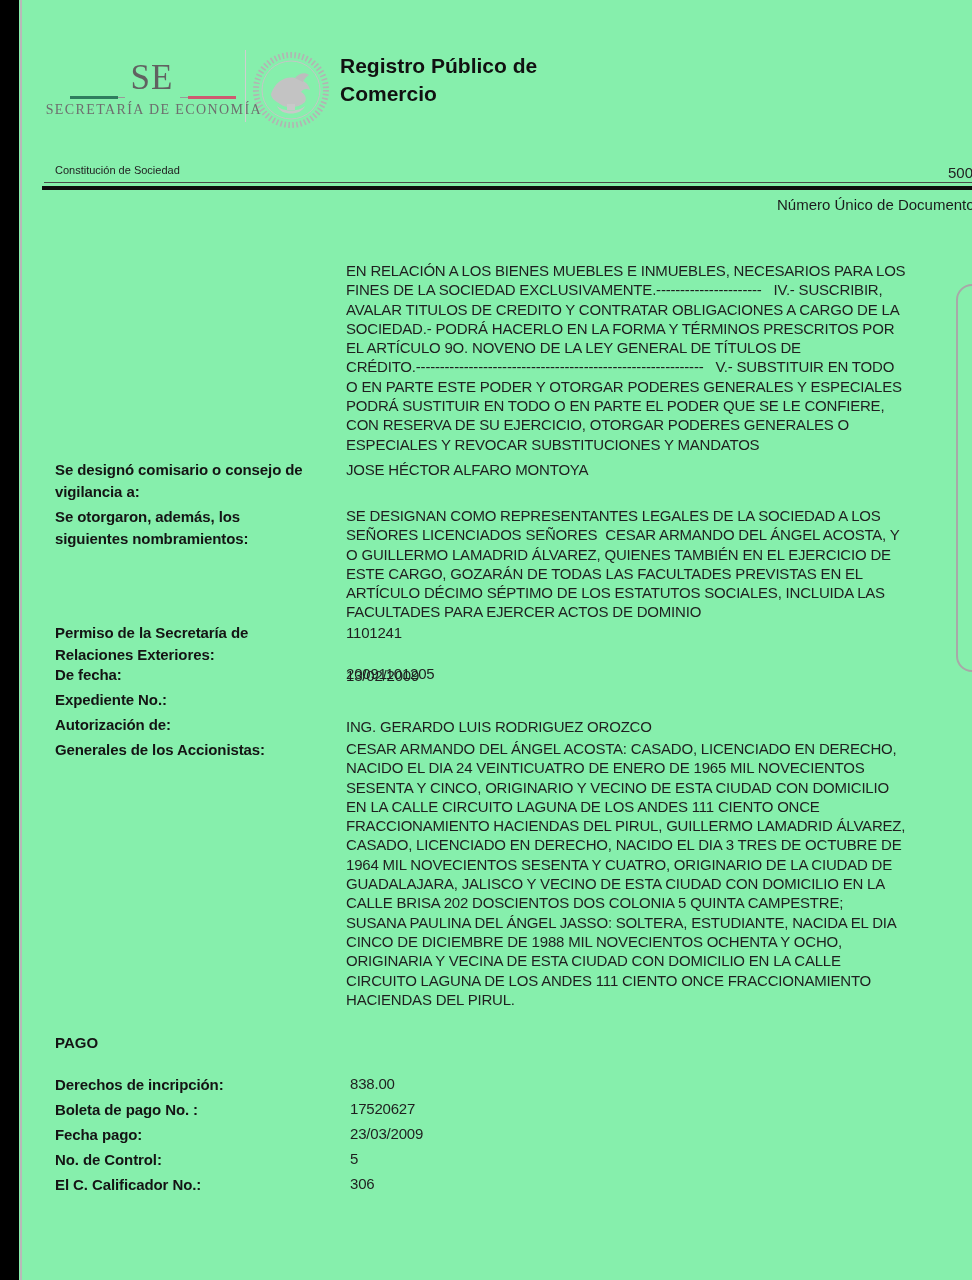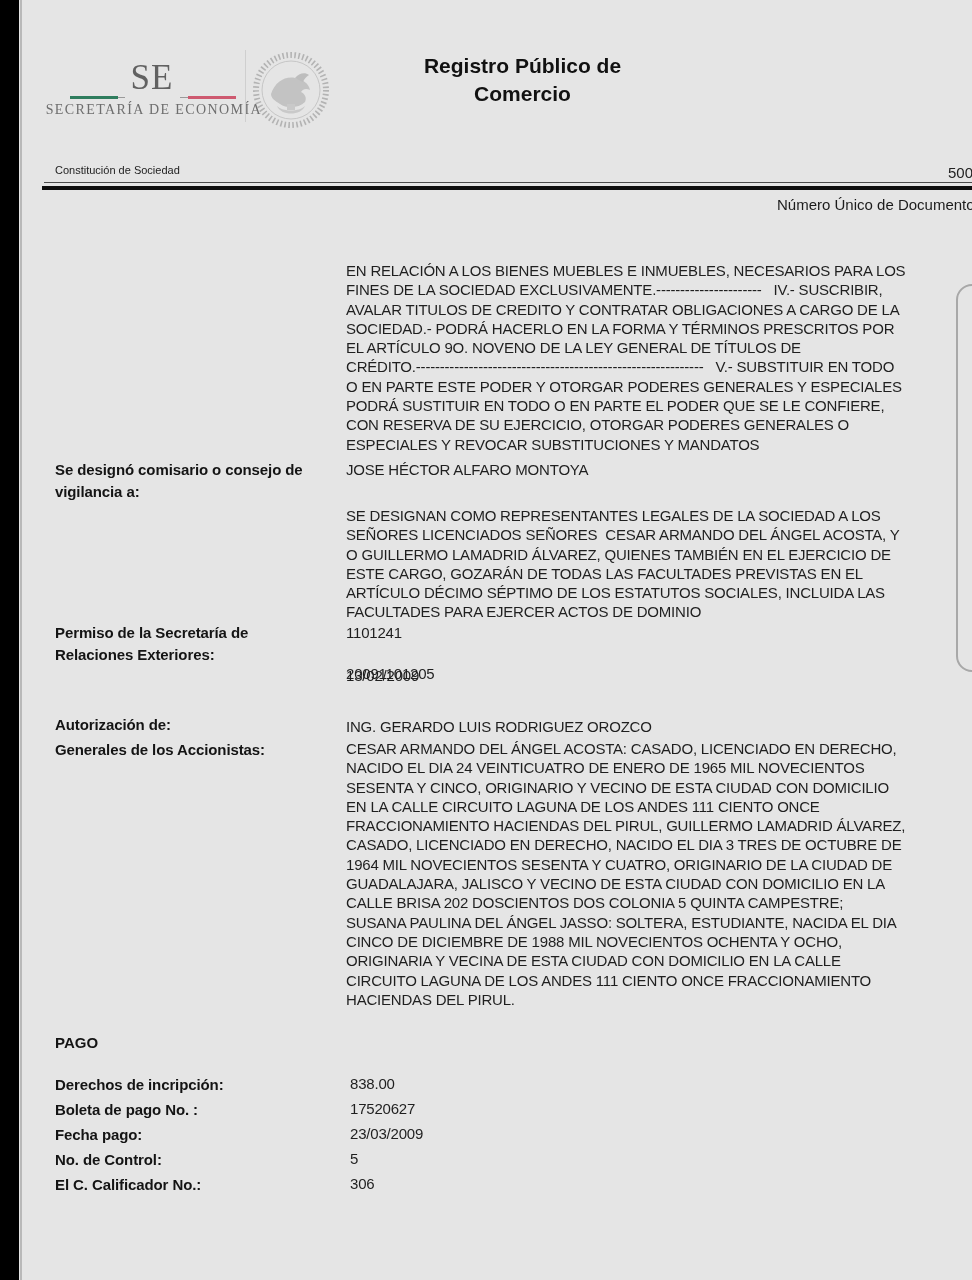--- a/index.html
+++ b/index.html
@@ -1,35 +1,35 @@
 <!DOCTYPE html>
 <html><head>
 <meta charset="utf-8">
 <style>
   html,body{margin:0;padding:0;width:972px;height:1280px;overflow:hidden;background:#fff;}
-  #root{position:relative;width:972px;height:1280px;background:#e5e5e5;overflow:hidden;
+  #root{position:relative;width:972px;height:1280px;background:#86efac;overflow:hidden;
         font-family:"Liberation Sans",sans-serif;color:#1e1e1e;}
   
   .leftbar{position:absolute;left:0;top:0;width:19px;height:1280px;background:#000;}
   .page-edge{position:absolute;left:20px;top:0;width:2px;height:1280px;background:#b9b9b9;}
   
   .se-logo{position:absolute;left:62px;top:58px;width:180px;height:62px;}
   .se-abbr{position:absolute;left:0;top:0;width:180px;text-align:center;
            font-family:"Liberation Serif",serif;font-size:35px;color:#616161;letter-spacing:1px;}
   .se-rule{position:absolute;left:0;top:38px;width:180px;height:4px;}
   .se-rule .seg{position:absolute;top:0;height:3px;}
   .seg.gray-l{left:8px;width:55px;background:#9a9a9a;height:1px;top:1px;}
   .seg.green{left:8px;width:48px;background:#2f7d5e;}
   .seg.gray-r{left:118px;width:56px;background:#9a9a9a;height:1px;top:1px;}
   .seg.red{left:126px;width:48px;background:#ce5a70;}
   .se-name{position:absolute;left:-20px;top:44px;width:220px;text-align:right;
            font-family:"Liberation Serif",serif;font-size:14px;letter-spacing:1.4px;color:#6e6e6e;}
   .hdr-divider{position:absolute;left:245px;top:50px;width:1px;height:72px;background:#cfcfcf;}
   .seal{position:absolute;left:251px;top:48px;}
-  .title{position:absolute;left:340px;top:52px;width:365px;text-align:center;
+  .title{position:absolute;left:340px;top:52px;width:365px;
          font-size:21px;font-weight:bold;line-height:28px;color:#111;}
   .office{position:absolute;left:340px;top:134px;width:365px;text-align:center;font-size:14px;color:#222;}
   
   .doc-type{position:absolute;left:55px;top:164px;font-size:11px;color:#222;}
   .doc-number{position:absolute;left:948px;top:164px;font-size:15px;color:#222;white-space:pre;}
   .thin-rule{position:absolute;left:44px;top:182px;width:940px;height:1px;background:#4a4a4a;}
   .thick-rule{position:absolute;left:42px;top:186px;width:942px;height:4px;background:#0e0e0e;}
   .unique-number{position:absolute;left:777px;top:196px;font-size:15px;color:#1c1c1c;white-space:pre;}
   
   .label{position:absolute;left:55px;width:300px;font-size:15px;font-weight:bold;
@@ -93,33 +93,37 @@
 CRÉDITO.------------------------------------------------------------   V.- SUBSTITUIR EN TODO
 O EN PARTE ESTE PODER Y OTORGAR PODERES GENERALES Y ESPECIALES
 PODRÁ SUSTITUIR EN TODO O EN PARTE EL PODER QUE SE LE CONFIERE,
 CON RESERVA DE SU EJERCICIO, OTORGAR PODERES GENERALES O
 ESPECIALES Y REVOCAR SUBSTITUCIONES Y MANDATOS</div>
 
   <div class="label" style="top:459px">Se designó comisario o consejo de
 vigilancia a:</div>
   <div class="value" style="top:460px">JOSE HÉCTOR ALFARO MONTOYA</div>
 
+  <div class="label" style="top:506px">Se otorgaron, además, los
+siguientes nombramientos:</div>
   <div class="value" style="top:506px">SE DESIGNAN COMO REPRESENTANTES LEGALES DE LA SOCIEDAD A LOS
 SEÑORES LICENCIADOS SEÑORES  CESAR ARMANDO DEL ÁNGEL ACOSTA, Y
 O GUILLERMO LAMADRID ÁLVAREZ, QUIENES TAMBIÉN EN EL EJERCICIO DE
 ESTE CARGO, GOZARÁN DE TODAS LAS FACULTADES PREVISTAS EN EL
 ARTÍCULO DÉCIMO SÉPTIMO DE LOS ESTATUTOS SOCIALES, INCLUIDA LAS
 FACULTADES PARA EJERCER ACTOS DE DOMINIO</div>
 
   <div class="label" style="top:622px">Permiso de la Secretaría de
 Relaciones Exteriores:</div>
   <div class="value" style="top:623px">1101241</div>
 
+  <div class="label" style="top:664px">De fecha:</div>
   <div class="value" style="top:666px">13/02/2009</div>
 
+  <div class="label" style="top:689px">Expediente No.:</div>
   <div class="value" style="top:664px">20091101205</div>
 
   <div class="label" style="top:714px">Autorización de:</div>
   <div class="value" style="top:717px">ING. GERARDO LUIS RODRIGUEZ OROZCO</div>
 
   <div class="label" style="top:739px">Generales de los Accionistas:</div>
   <div class="value" style="top:739px">CESAR ARMANDO DEL ÁNGEL ACOSTA: CASADO, LICENCIADO EN DERECHO,
 NACIDO EL DIA 24 VEINTICUATRO DE ENERO DE 1965 MIL NOVECIENTOS
 SESENTA Y CINCO, ORIGINARIO Y VECINO DE ESTA CIUDAD CON DOMICILIO
 EN LA CALLE CIRCUITO LAGUNA DE LOS ANDES 111 CIENTO ONCE

